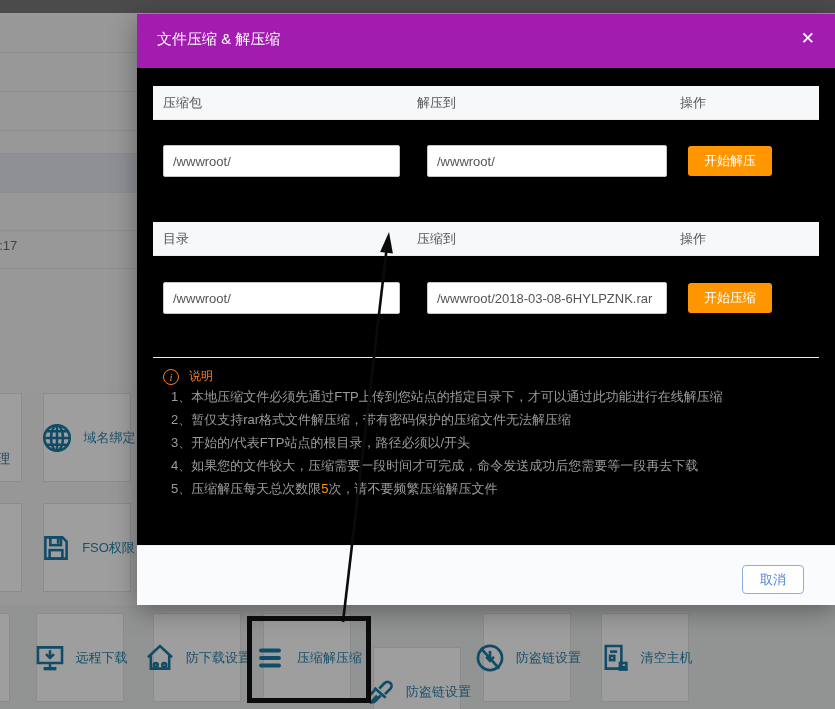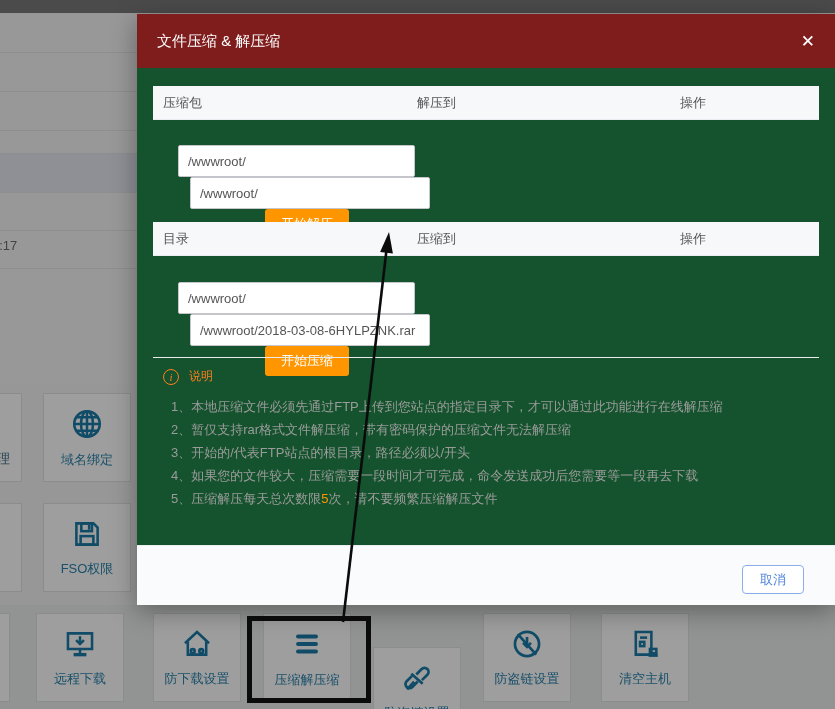--- a/index.html
+++ b/index.html
@@ -8,57 +8,57 @@
   .stage { position:relative; width:835px; height:709px; background:#f4f4f5; overflow:hidden; }
 
   
   .topbar { position:absolute; left:0; top:0; width:835px; height:13px; background:#7a7a7a; }
   .table-area { position:absolute; left:0; top:13px; width:835px; height:372px; background:#f5f5f6; }
   .row-line { position:absolute; left:0; width:835px; height:0; border-top:1px solid #e4e5e8; }
   .row-highlight { position:absolute; left:0; top:140px; width:835px; height:39px; background:#e5e9f0; }
   .timestamp { position:absolute; left:-8px; top:225px; font-size:13px; color:#6f6f6f; }
 
   .card { position:absolute; width:88px; height:89px; background:#fff; border:1px solid #e2e2e2;
-    display:flex; flex-direction:column; align-items:center; justify-content:center; gap:9px; }
+    display:flex; flex-direction:row; align-items:center; justify-content:center; gap:9px; }
   .card .label { font-size:13px; color:#2b82ab; white-space:nowrap; }
   .card svg { display:block; }
   .sliver { position:absolute; left:0; width:22px; background:#fff; border:1px solid #e2e2e2; border-left:none; overflow:hidden; }
   .sliver .frag { position:absolute; right:11px; top:56px; font-size:13px; color:#3f6c86; white-space:nowrap; }
   .bottom-strip { position:absolute; left:0; top:605px; width:835px; height:104px; background:#eceded; }
 
   
   .scrim { position:absolute; left:0; top:0; width:835px; height:709px; background:rgba(0,0,0,0.38); z-index:5; }
 
   
   .modal { position:absolute; left:137px; top:14px; width:698px; height:591px; z-index:10;
     background:#fff; box-shadow:0 6px 24px rgba(0,0,0,.35); }
-  .modal-header { height:54px; background:#7f1d1d; display:flex; align-items:center; padding:9px 20px; }
+  .modal-header { height:54px; background:#a21caf; display:flex; align-items:flex-start; padding:16px 20px; }
   .modal-title { color:#fff; font-size:15px; }
   .modal-close { margin-left:auto; color:#fff; font-size:17px; font-weight:bold; cursor:pointer; line-height:1; }
-  .modal-body { position:relative; height:477px; background:#14532d; }
+  .modal-body { position:relative; height:477px; background:#000000; }
   .band { position:absolute; left:16px; right:16px; height:34px; background:#f7f8fa;
     border-bottom:1px solid #e9edf1; display:flex; align-items:center; }
   .band .c1 { width:264px; padding-left:10px; }
   .band .c2 { width:263px; }
   .band span { font-size:13px; color:#555; }
-  .frow { position:absolute; left:26px; display:flex; align-items:center;flex-direction:column; }
+  .frow { position:absolute; left:26px; display:flex; align-items:center; }
   .frow input { width:237px; height:32px; border:1px solid #c4c6cb; border-radius:2px;
     padding:0 9px; font-size:13px; color:#555; outline:none; background:#fff;
     font-family:"Liberation Sans","DejaVu Sans",sans-serif; }
   .frow input.in2 { width:240px; margin-left:27px; }
   .btn-orange { width:84px; height:30px; margin-left:21px; background:#ff9600; border:none; border-radius:3px;
     color:#fff; font-size:13px; cursor:pointer; font-family:inherit; }
   .divider { position:absolute; left:16px; right:16px; top:289px; border-top:1px solid #ebebeb; }
   .note { position:absolute; left:26px; top:300px; right:20px; }
   .note-head { display:flex; align-items:center; gap:10px; }
   .info-icon { width:16px; height:16px; border:1px solid #ff7e1e; border-radius:50%; color:#ff7e1e;
     font-family:"Liberation Serif","DejaVu Serif",serif; font-style:italic; font-size:11px;
     display:flex; align-items:center; justify-content:center; }
   .note-title { color:#ff7e1e; font-size:12px; }
-  .note ul { list-style:none; margin-top:10px; }
+  .note ul { list-style:none; }
   .note li { font-size:13px; color:#9b9b9b; line-height:23px; padding-left:8px; }
   .hl-orange { color:#ff9600; }
   .modal-footer { position:relative; height:60px; background:#fafbfc; border-top:1px solid #ebeef0; }
   .btn-cancel { position:absolute; right:31px; top:19px; width:62px; height:29px; background:#fff;
     border:1px solid #8aade8; border-radius:4px; color:#4f83da; font-size:13px; cursor:pointer; font-family:inherit; }
 
   
   .anno-rect { position:absolute; left:247px; top:616px; width:124px; height:87px;
     border:5px solid #0b0b0b; z-index:20; background:transparent; }
   .anno-svg { position:absolute; left:0; top:0; width:835px; height:709px; z-index:21; pointer-events:none; }

